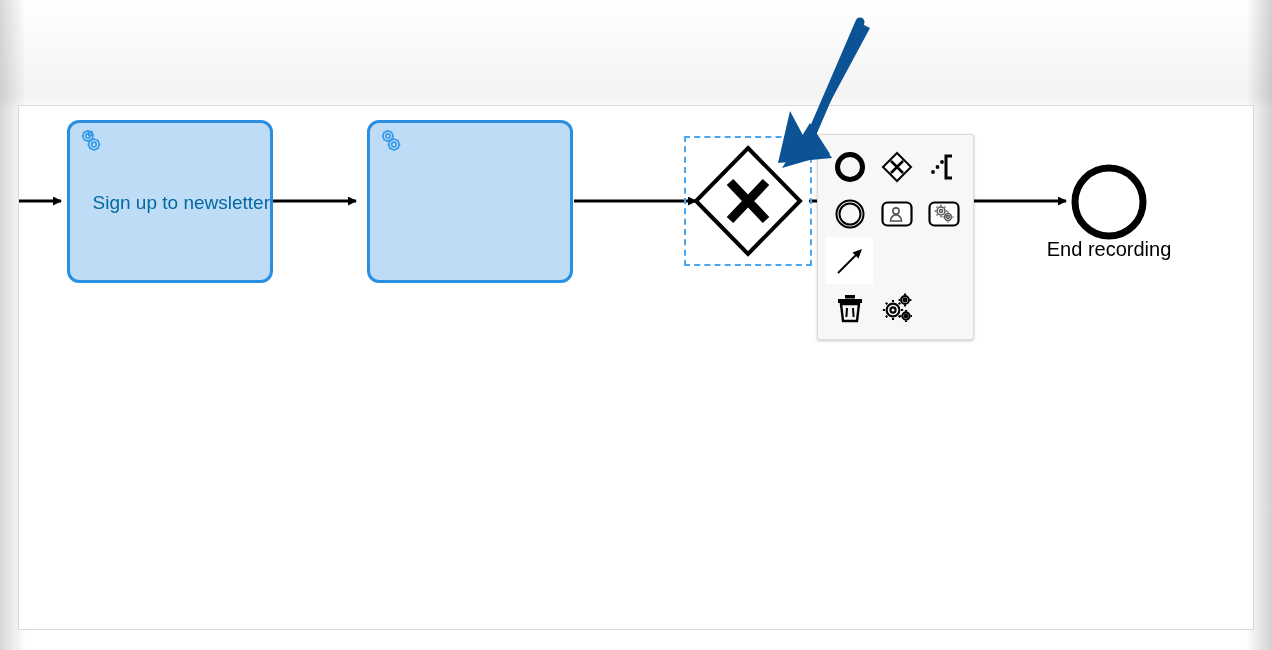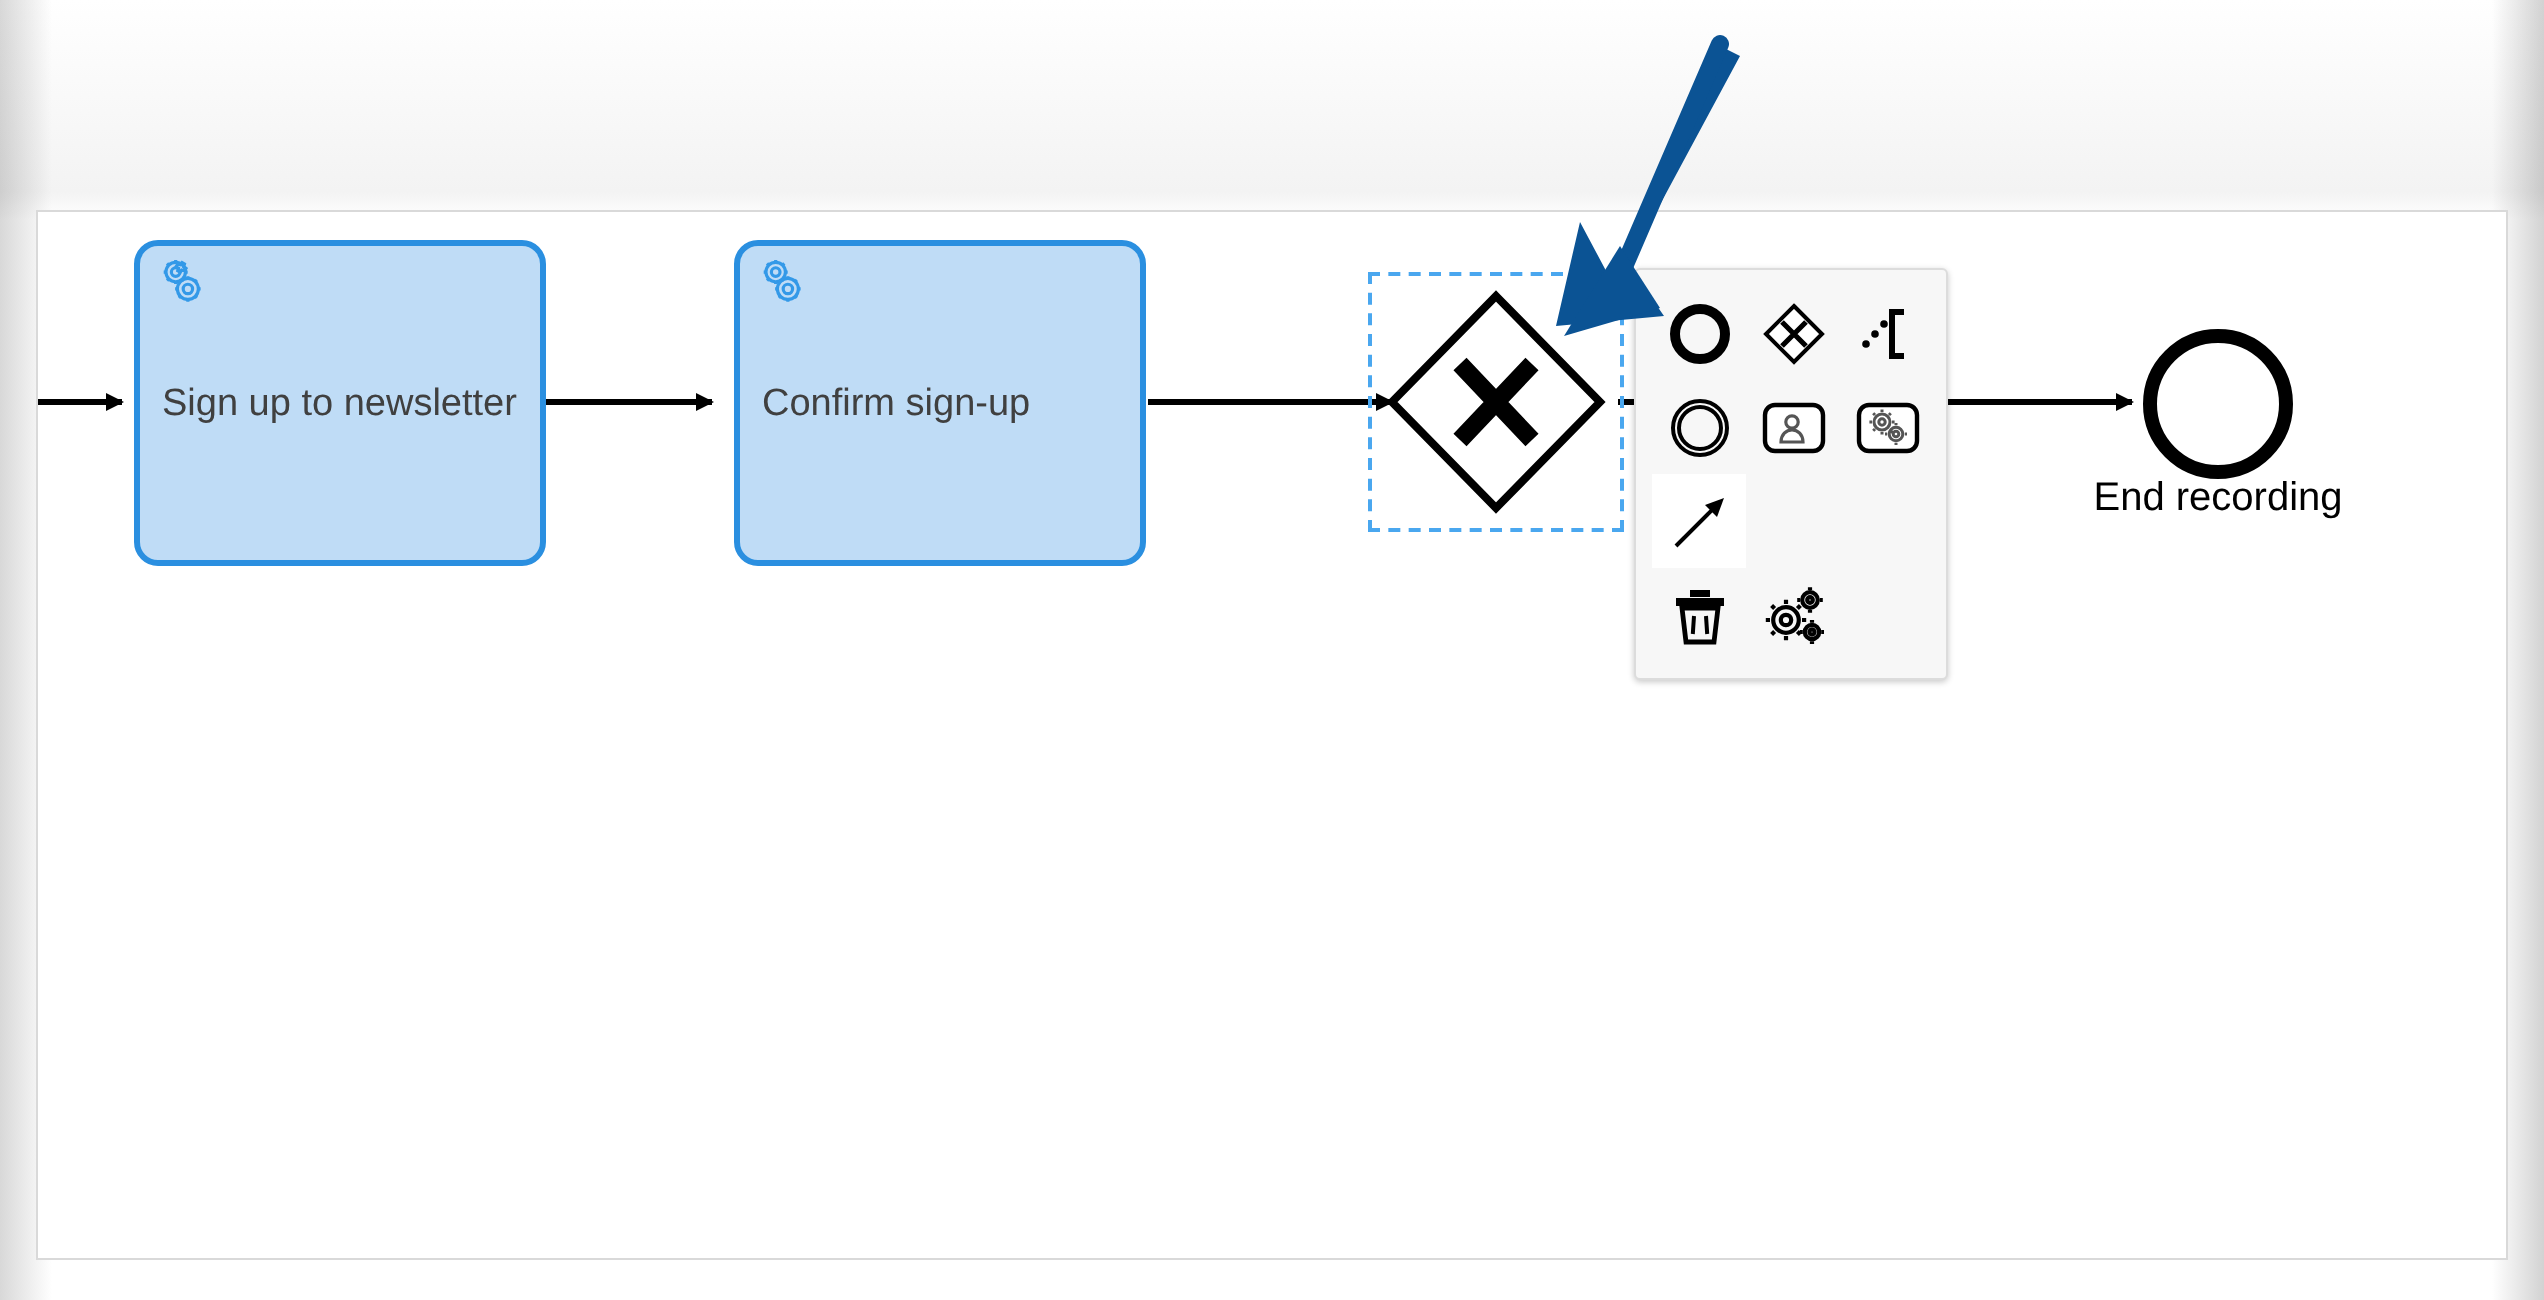--- a/index.html
+++ b/index.html
@@ -29,23 +29,23 @@
   
   .task{
     position:absolute;
     background:#bfdcf6;
     border:3px solid #2a8fe0;
     border-radius:12px;
     box-sizing:border-box;
   }
   .task-label{
     position:absolute;left:0;right:0;top:50%;transform:translateY(-50%);
-    text-align:left;color:#404040;font-size:19px;line-height:25px;
+    text-align:right;color:#0369a1;font-size:19px;line-height:25px;
     font-family:"Liberation Sans", sans-serif;
-    padding:0 11px;box-sizing:border-box;
+    padding:0 0;box-sizing:border-box;
     user-select:none;
   }
   .task-type-icon{position:absolute;left:8px;top:6px;width:30px;height:30px;}
 
   
   #gateway-wrap{position:absolute;}
   .sel-box{
     position:absolute;left:0;top:0;right:0;bottom:0;
     border:2px dashed #4aa7ef;
     box-sizing:border-box;
@@ -133,21 +133,20 @@
           <g fill="none" stroke="#3399e8" stroke-width="1.7">
             <circle cx="10.5" cy="7.5" r="5.2"></circle>
             <circle cx="10.5" cy="7.5" r="2.3"></circle>
             <path d="M10.5 1.1v1.6M10.5 12.3v1.6M4.1 7.5h1.6M15.3 7.5h1.6M5.9 2.9l1.2 1.2M13.9 10.9l1.2 1.2M15.1 2.9l-1.2 1.2M7.1 10.9l-1.2 1.2"></path>
             <circle cx="17" cy="16.5" r="5.6"></circle>
             <circle cx="17" cy="16.5" r="2.5"></circle>
             <path d="M17 9.7v1.8M17 21.5v1.8M10.2 16.5h1.8M22 16.5h1.8M12.2 11.7l1.3 1.3M20.5 20l1.3 1.3M21.8 11.7l-1.3 1.3M13.5 20l-1.3 1.3"></path>
           </g>
         </svg>
       </span>
-      <div class="task-label">Confirm sign-up</div>
     </div>
 
     <div id="gateway-wrap" style="left:665px;top:30px;width:128px;height:130px;">
       <div class="sel-box"></div>
       <svg width="128" height="130" viewBox="0 0 128 130" xmlns="http://www.w3.org/2000/svg">
         <polygon points="64,12 116,65 64,118 12,65" fill="#ffffff" stroke="#000000" stroke-width="4"></polygon>
         <path d="M46 46 L82 84 M82 46 L46 84" stroke="#000000" stroke-width="9" stroke-linecap="butt"></path>
       </svg>
     </div>
 

